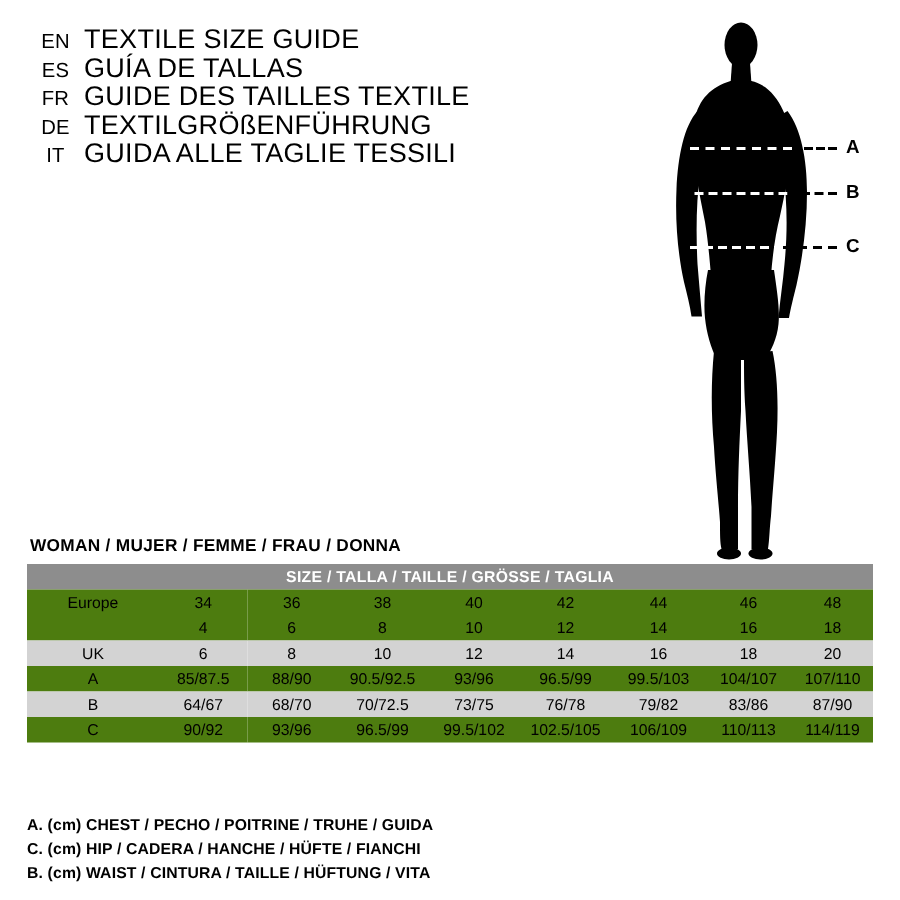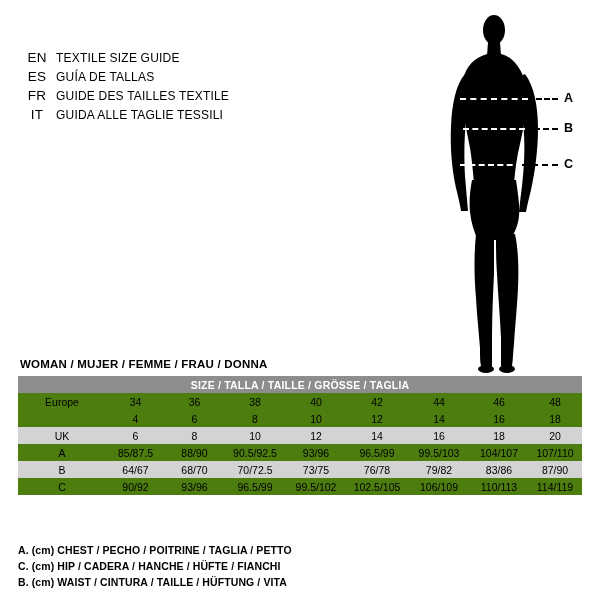--- a/index.html
+++ b/index.html
@@ -30,22 +30,21 @@
     font-size: 13.5px;
     letter-spacing: 0.2px;
   }
   .lang-code {
     width: 38px;
     flex: 0 0 38px;
     font-size: 13.5px;
     text-align: center;
   }
   .lang-text {
-    font-size: 12px;
-    margin-top: 35px;
+    font-size: 18px;
   }
 
   
   .figure-wrap {
     position: absolute;
     left: 430px;
     top: 8px;
     width: 160px;
     height: 370px;
   }
@@ -134,20 +133,24 @@
     <span class="lang-code">EN</span>
     <span class="lang-text">TEXTILE SIZE GUIDE</span>
   </div>
   <div class="lang-row">
     <span class="lang-code">ES</span>
     <span class="lang-text">GUÍA DE TALLAS</span>
   </div>
   <div class="lang-row">
     <span class="lang-code">FR</span>
     <span class="lang-text">GUIDE DES TAILLES TEXTILE</span>
+  </div>
+  <div class="lang-row">
+    <span class="lang-code">DE</span>
+    <span class="lang-text">TEXTILGRÖßENFÜHRUNG</span>
   </div>
   <div class="lang-row">
     <span class="lang-code">IT</span>
     <span class="lang-text">GUIDA ALLE TAGLIE TESSILI</span>
   </div>
 </div>
 
 <div class="figure-wrap">
   <svg class="figure-svg" width="160" height="370" viewBox="0 0 160 370">
 
@@ -285,16 +288,16 @@
         <td>102.5/105</td>
         <td>106/109</td>
         <td>110/113</td>
         <td>114/119</td>
       </tr>
     </tbody>
   </table>
 </div>
 
 <div class="notes">
-  <div class="note-row">A. (cm) CHEST / PECHO / POITRINE / TAGLIA / PETTO</div>
+  <div class="note-row">A. (cm) CHEST / PECHO / POITRINE / TRUHE / GUIDA</div>
   <div class="note-row">C. (cm) HIP / CADERA / HANCHE / HÜFTE / FIANCHI</div>
   <div class="note-row">B. (cm) WAIST / CINTURA / TAILLE / HÜFTUNG / VITA</div>
 </div>
 
 </body></html>

